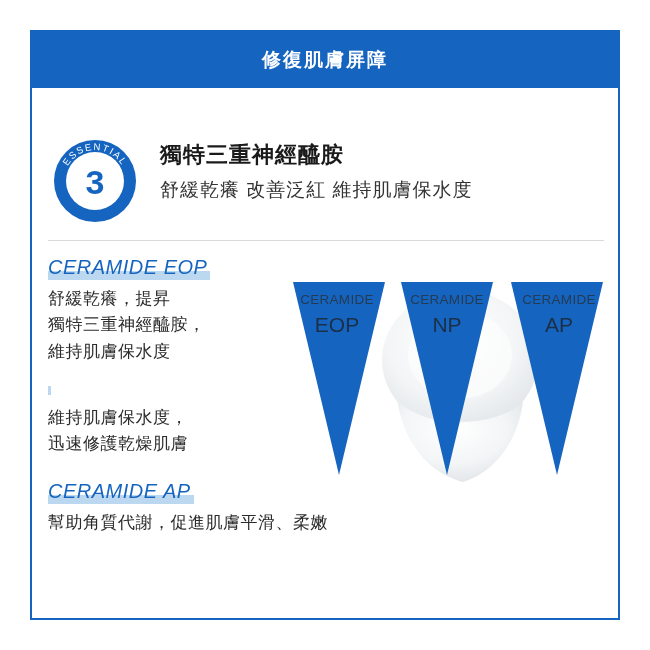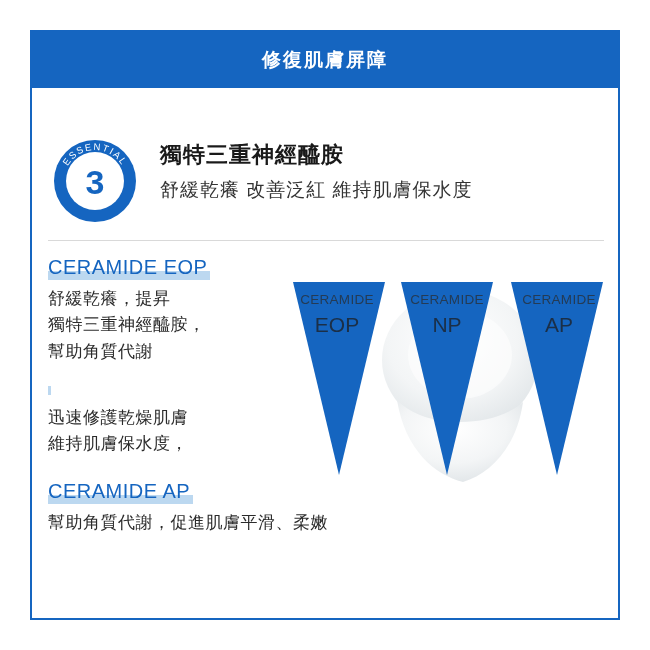--- a/index.html
+++ b/index.html
@@ -95,20 +95,21 @@
   .entry { margin-bottom: 22px; }
   .entry:last-child { margin-bottom: 0; }
   .entry-head {
     display: inline-block;
     position: relative;
     font-size: 20px;
     color: #1565c0;
     letter-spacing: 0.5px;
     padding: 0 3px 1px 0;
     margin-bottom: 6px;
+    font-style: italic;
   }
   .entry-head .hl {
     position: absolute;
     left: 0;
     right: 0;
     bottom: 0px;
     height: 9px;
     background: #bcd8f0;
     z-index: 0;
   }
@@ -201,31 +202,31 @@
       <div class="entry-head">
         <span class="hl"></span>
         <span class="txt">
           <span>CERAMIDE</span>
           <span>EOP</span>
         </span>
       </div>
       <div class="entry-body">
         <div>舒緩乾癢，提昇</div>
         <div>獨特三重神經醯胺，</div>
-        <div>幫助角質代謝</div>
+        <div>維持肌膚保水度</div>
       </div>
     </div>
 
     <div class="entry">
       <div class="entry-head">
         <span class="hl"></span>
       </div>
       <div class="entry-body">
+        <div>維持肌膚保水度，</div>
         <div>迅速修護乾燥肌膚</div>
-        <div>維持肌膚保水度，</div>
       </div>
     </div>
 
     <div class="entry">
       <div class="entry-head">
         <span class="hl"></span>
         <span class="txt">
           <span>CERAMIDE</span>
           <span>AP</span>
         </span>

